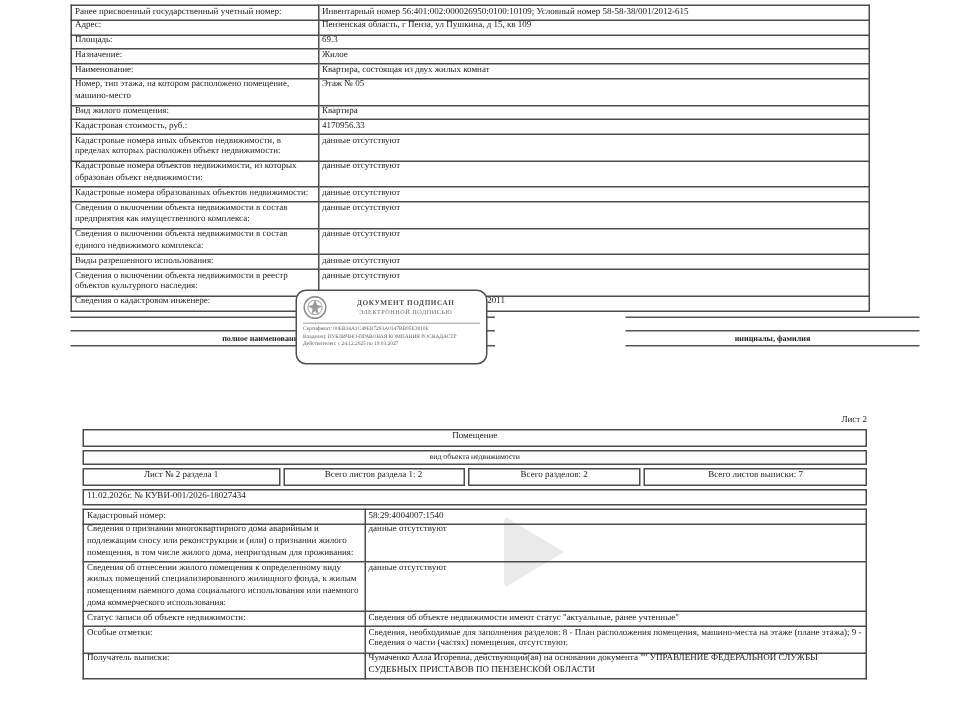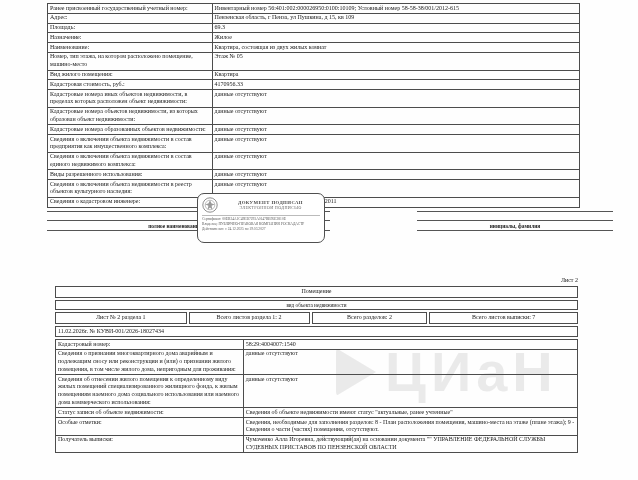--- a/index.html
+++ b/index.html
@@ -59,21 +59,20 @@
     font-size:56px;letter-spacing:5px;color:#111;line-height:1;
   }
 </style>
 </head>
 <body>
 
 <div class="page">
 
   <div class="watermark">
     <div class="wm-triangle"></div>
-    <div class="wm-text">ЦИаН</div>
   </div>
 
   <div class="layer" style="left:47px;top:3px;width:533px;">
     <table class="doc" id="table1">
       <tbody id="t1-body">
           <tr>
             <td class="lbl">Ранее присвоенный государственный учетный номер:</td>
             <td class="val">Инвентарный номер 56:401:002:000026950:0100:10109; Условный номер 58-58-38/001/2012-615</td>
           </tr>
           <tr>

